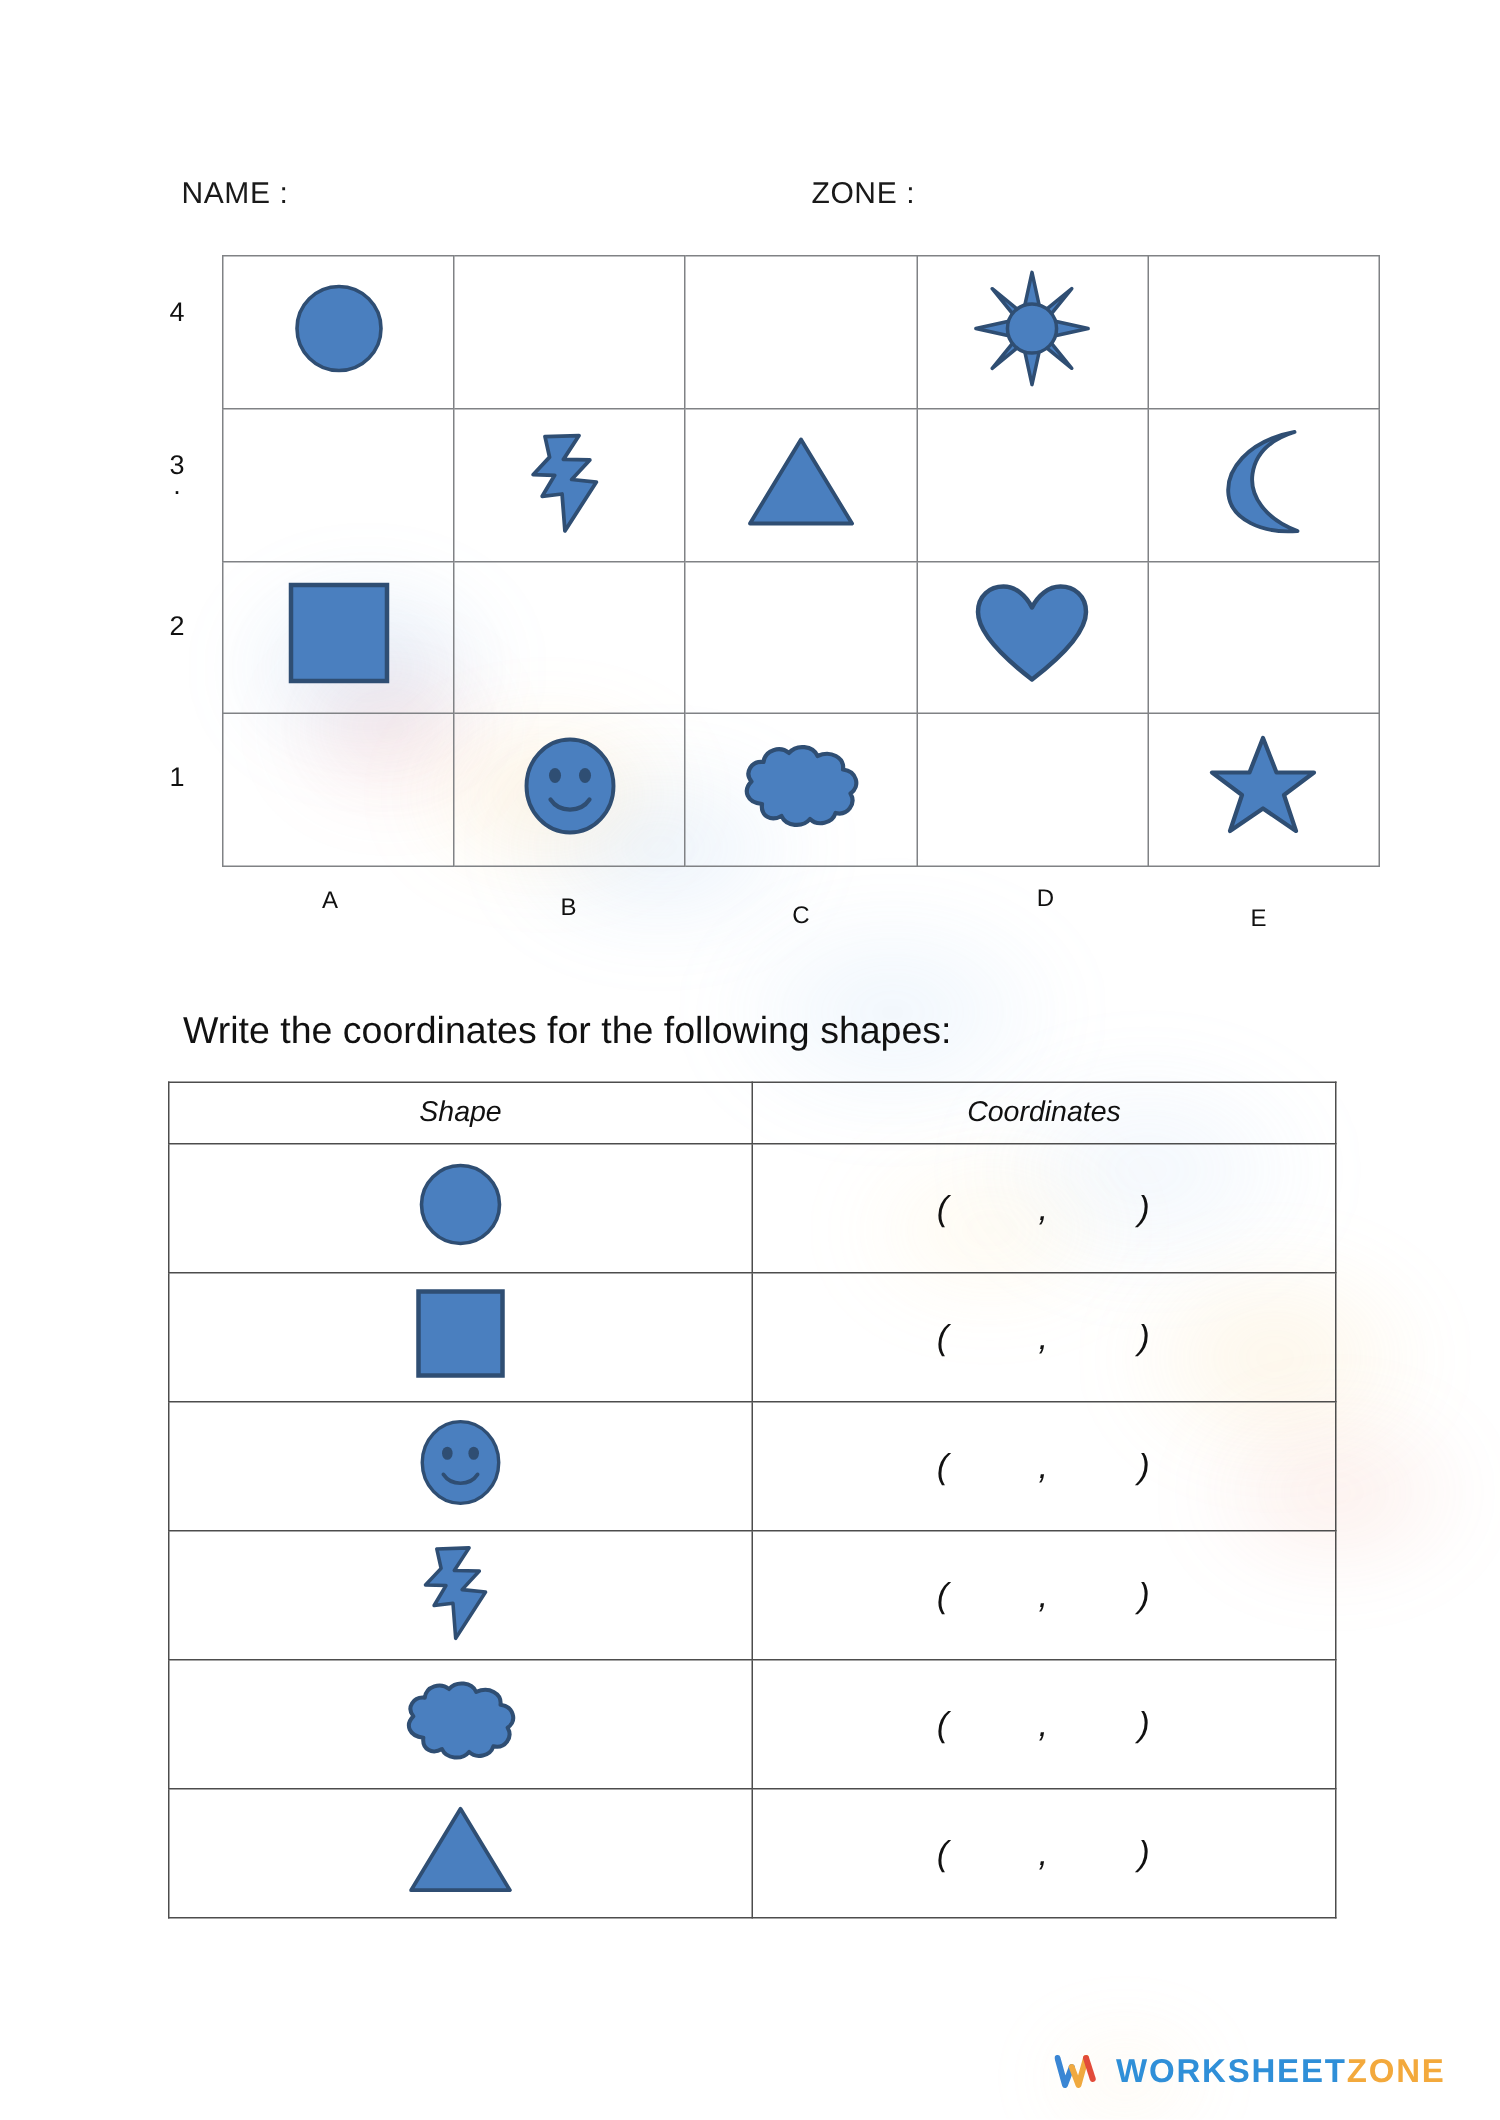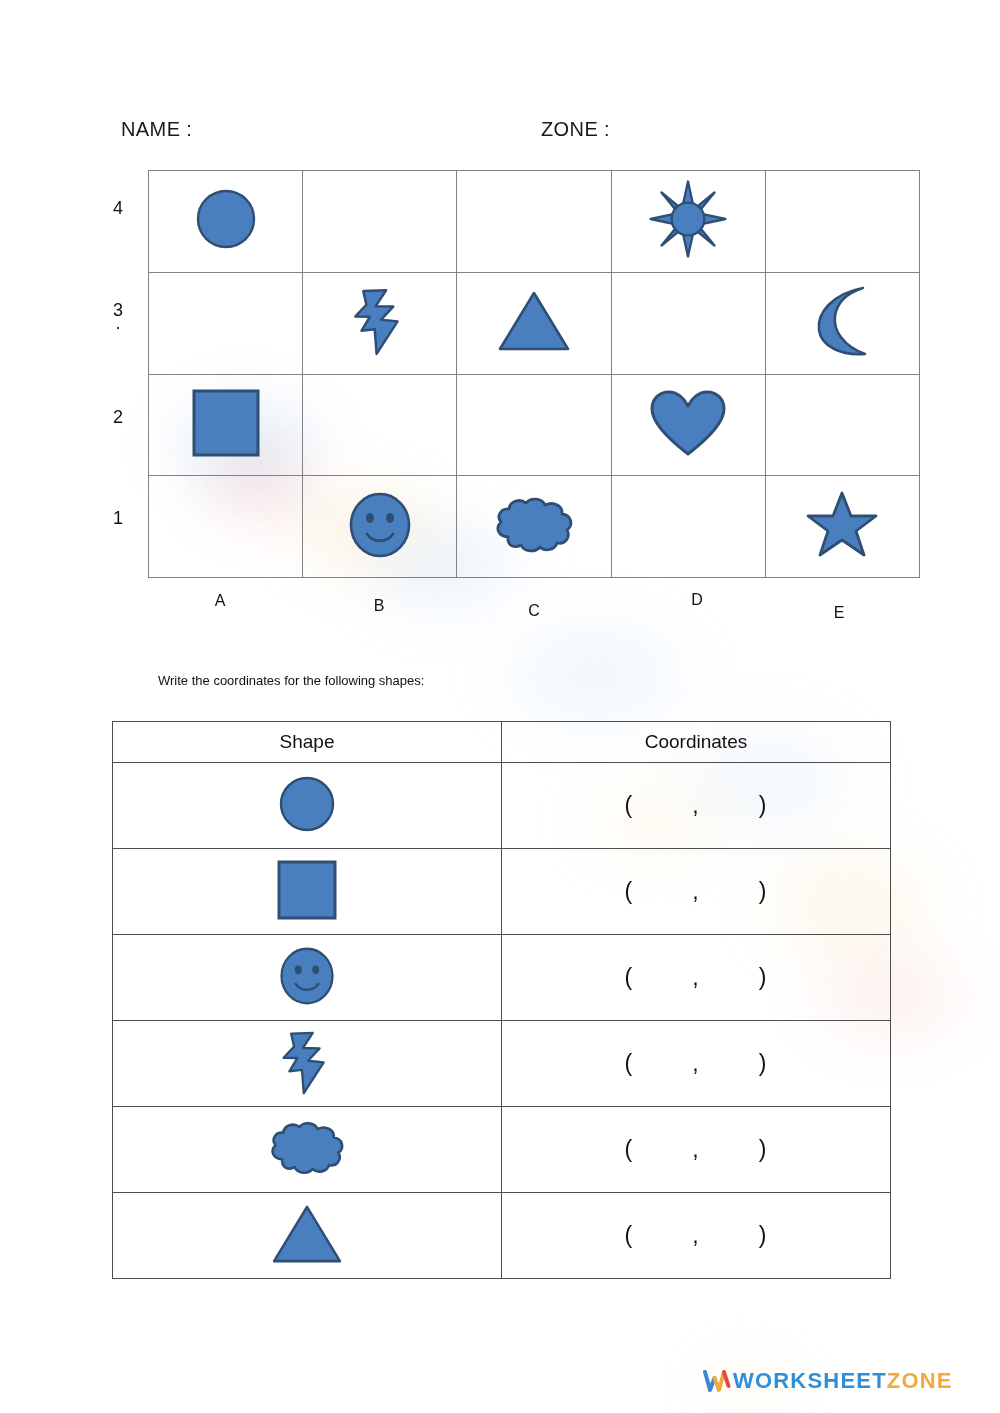--- a/index.html
+++ b/index.html
@@ -109,30 +109,30 @@
   .cl-a { left: 205px; top: 592px; }
   .cl-b { left: 364px; top: 597px; }
   .cl-c { left: 519px; top: 602px; }
   .cl-d { left: 682px; top: 591px; }
   .cl-e { left: 824px; top: 604px; }
 
   
   .instruction {
     position: absolute;
     left: 122px; top: 673px;
-    font-size: 13px;
+    font-size: 25px;
     color: #111;
-    margin-left: 36px;
   }
 
   
   .ans-wrap {
     position: absolute;
     left: 112px; top: 721px;
     width: 776px;
+    font-style: italic;
   }
   table.ans {
     border-collapse: collapse;
     width: 776px;
     table-layout: fixed;
   }
   table.ans th, table.ans td {
     border: 1px solid #4d4d4d;
     padding: 0;
     text-align: center;
@@ -162,20 +162,21 @@
     display: inline-block;
     line-height: 0;
   }
 
   
   .logo {
     position: absolute;
     left: 703px; top: 1368px;
     display: flex;
     align-items: center;
+    gap: 11px;
   }
   .logo .mark { line-height: 0; }
   .logo .wordmark {
     font-size: 22px;
     font-weight: bold;
     letter-spacing: 1.2px;
   }
   .logo .w1 { color: #2f8fd8; }
   .logo .w2 { color: #f3a93c; }
 </style>

